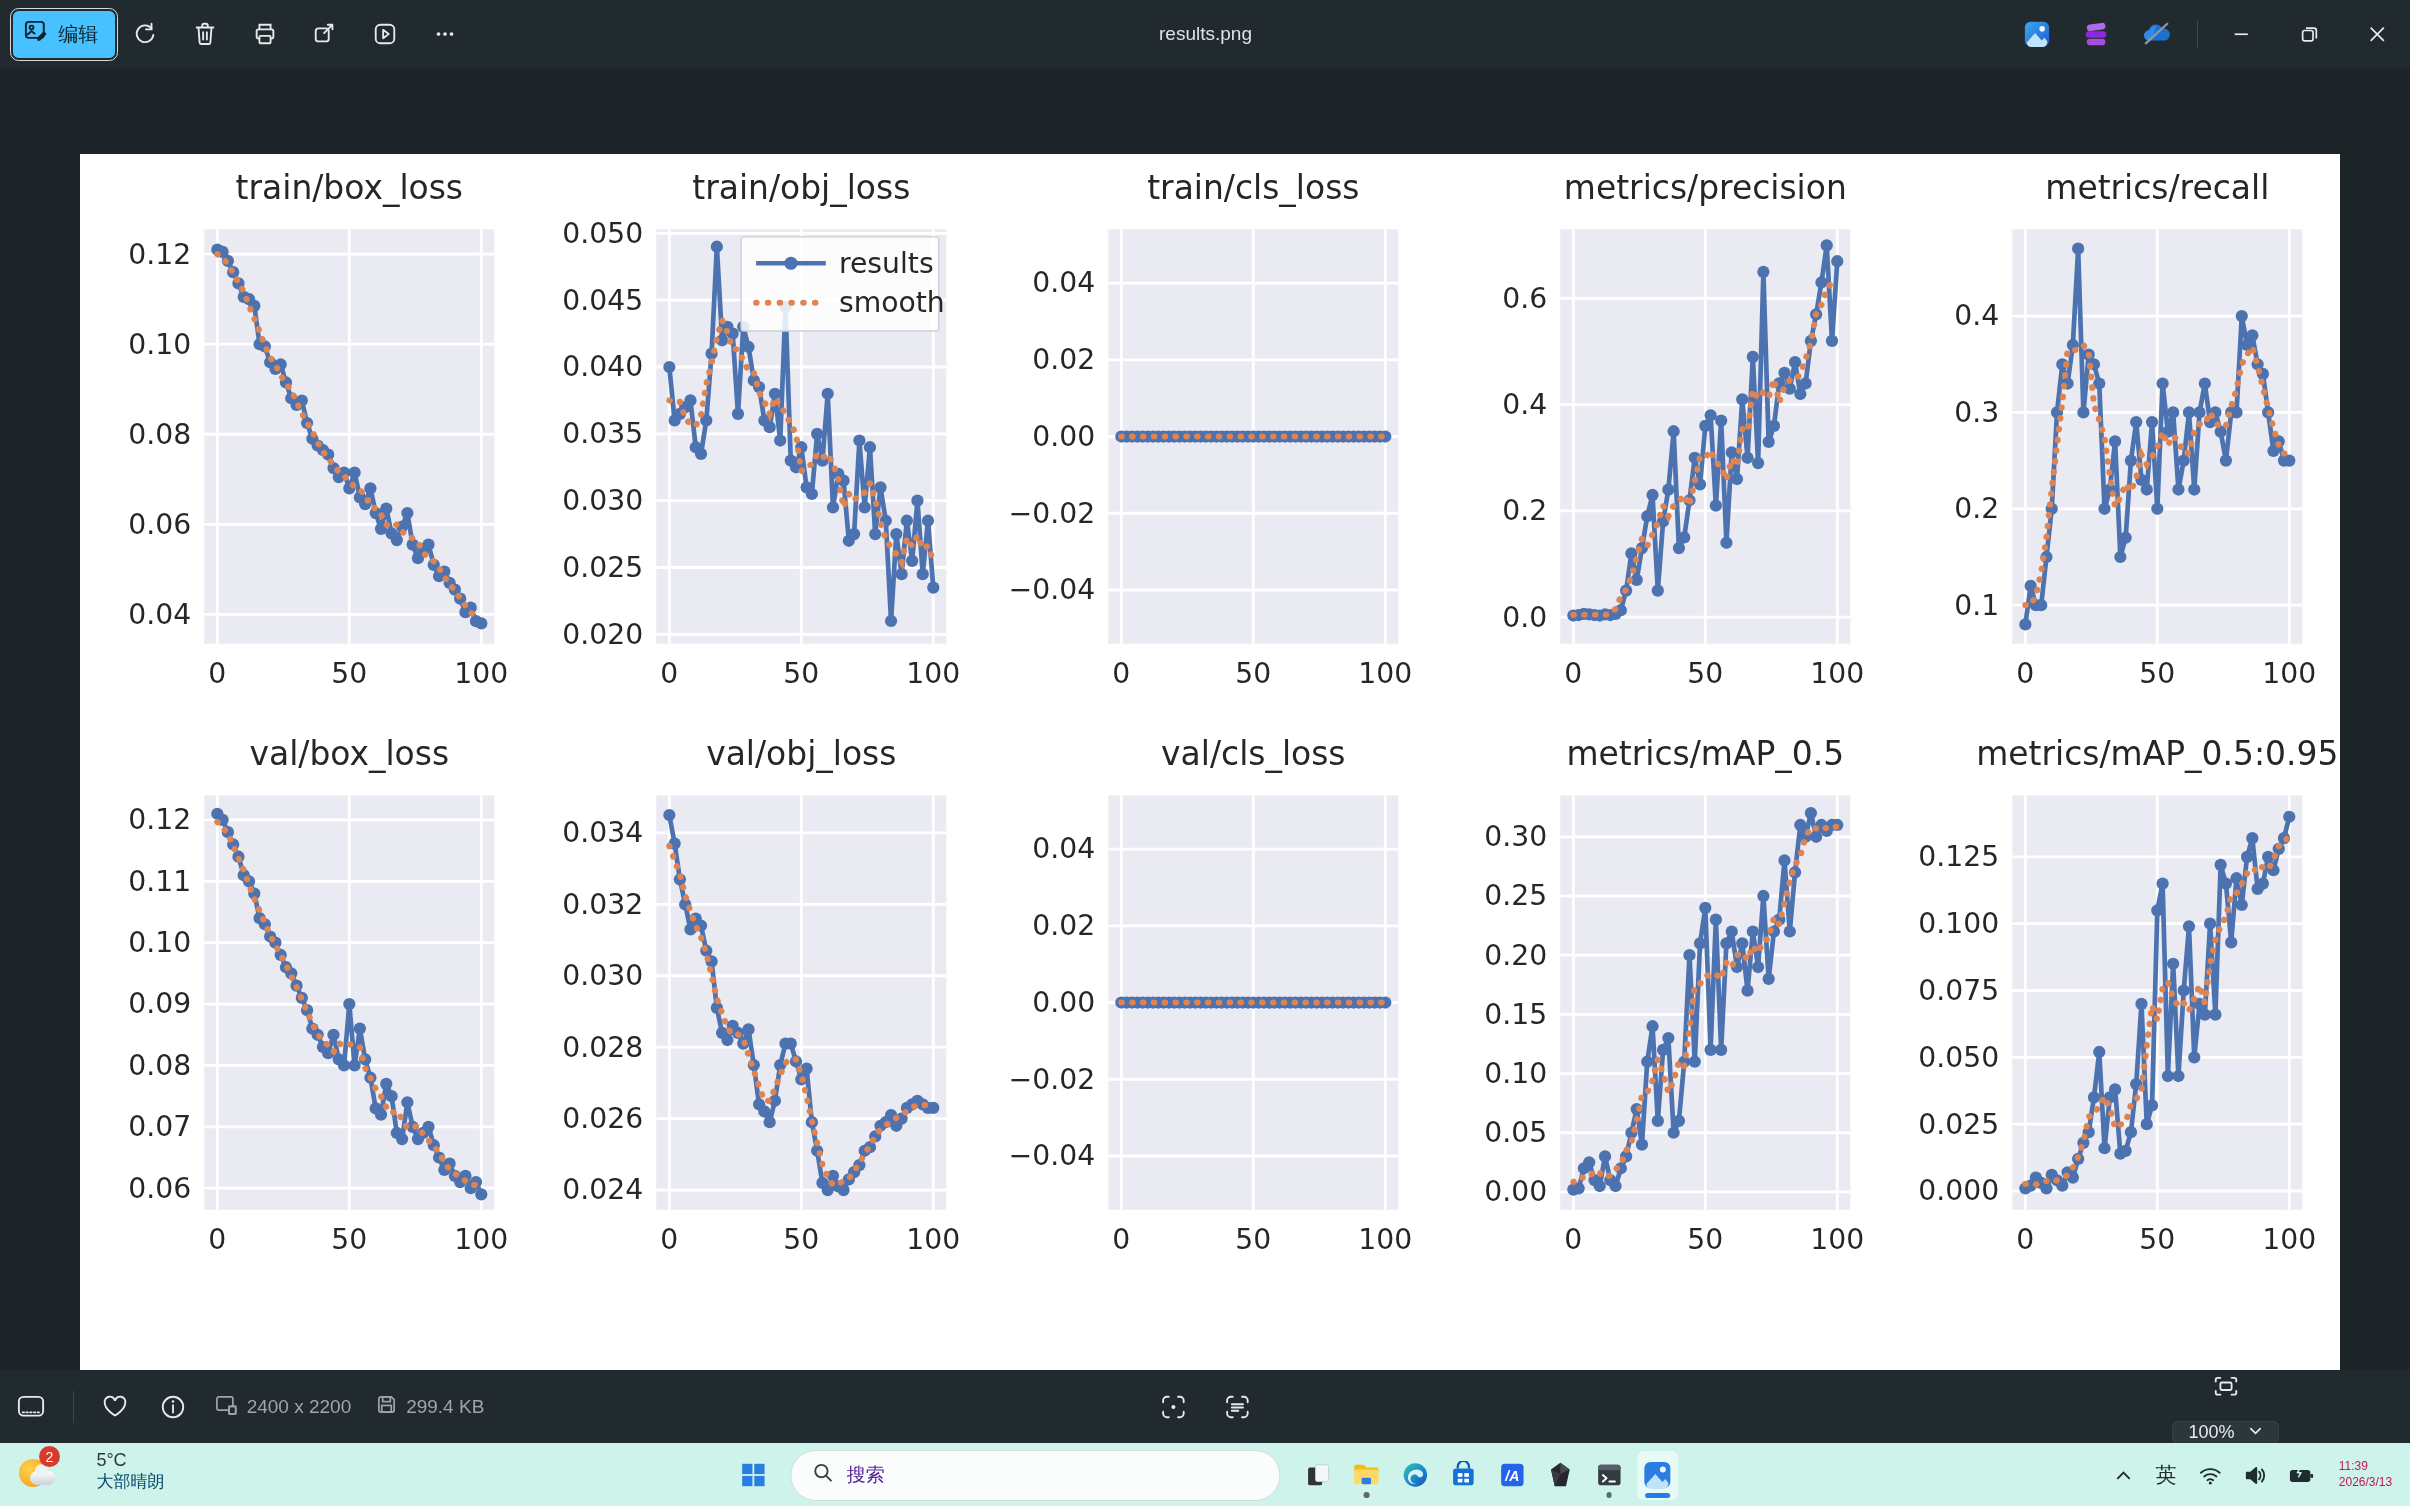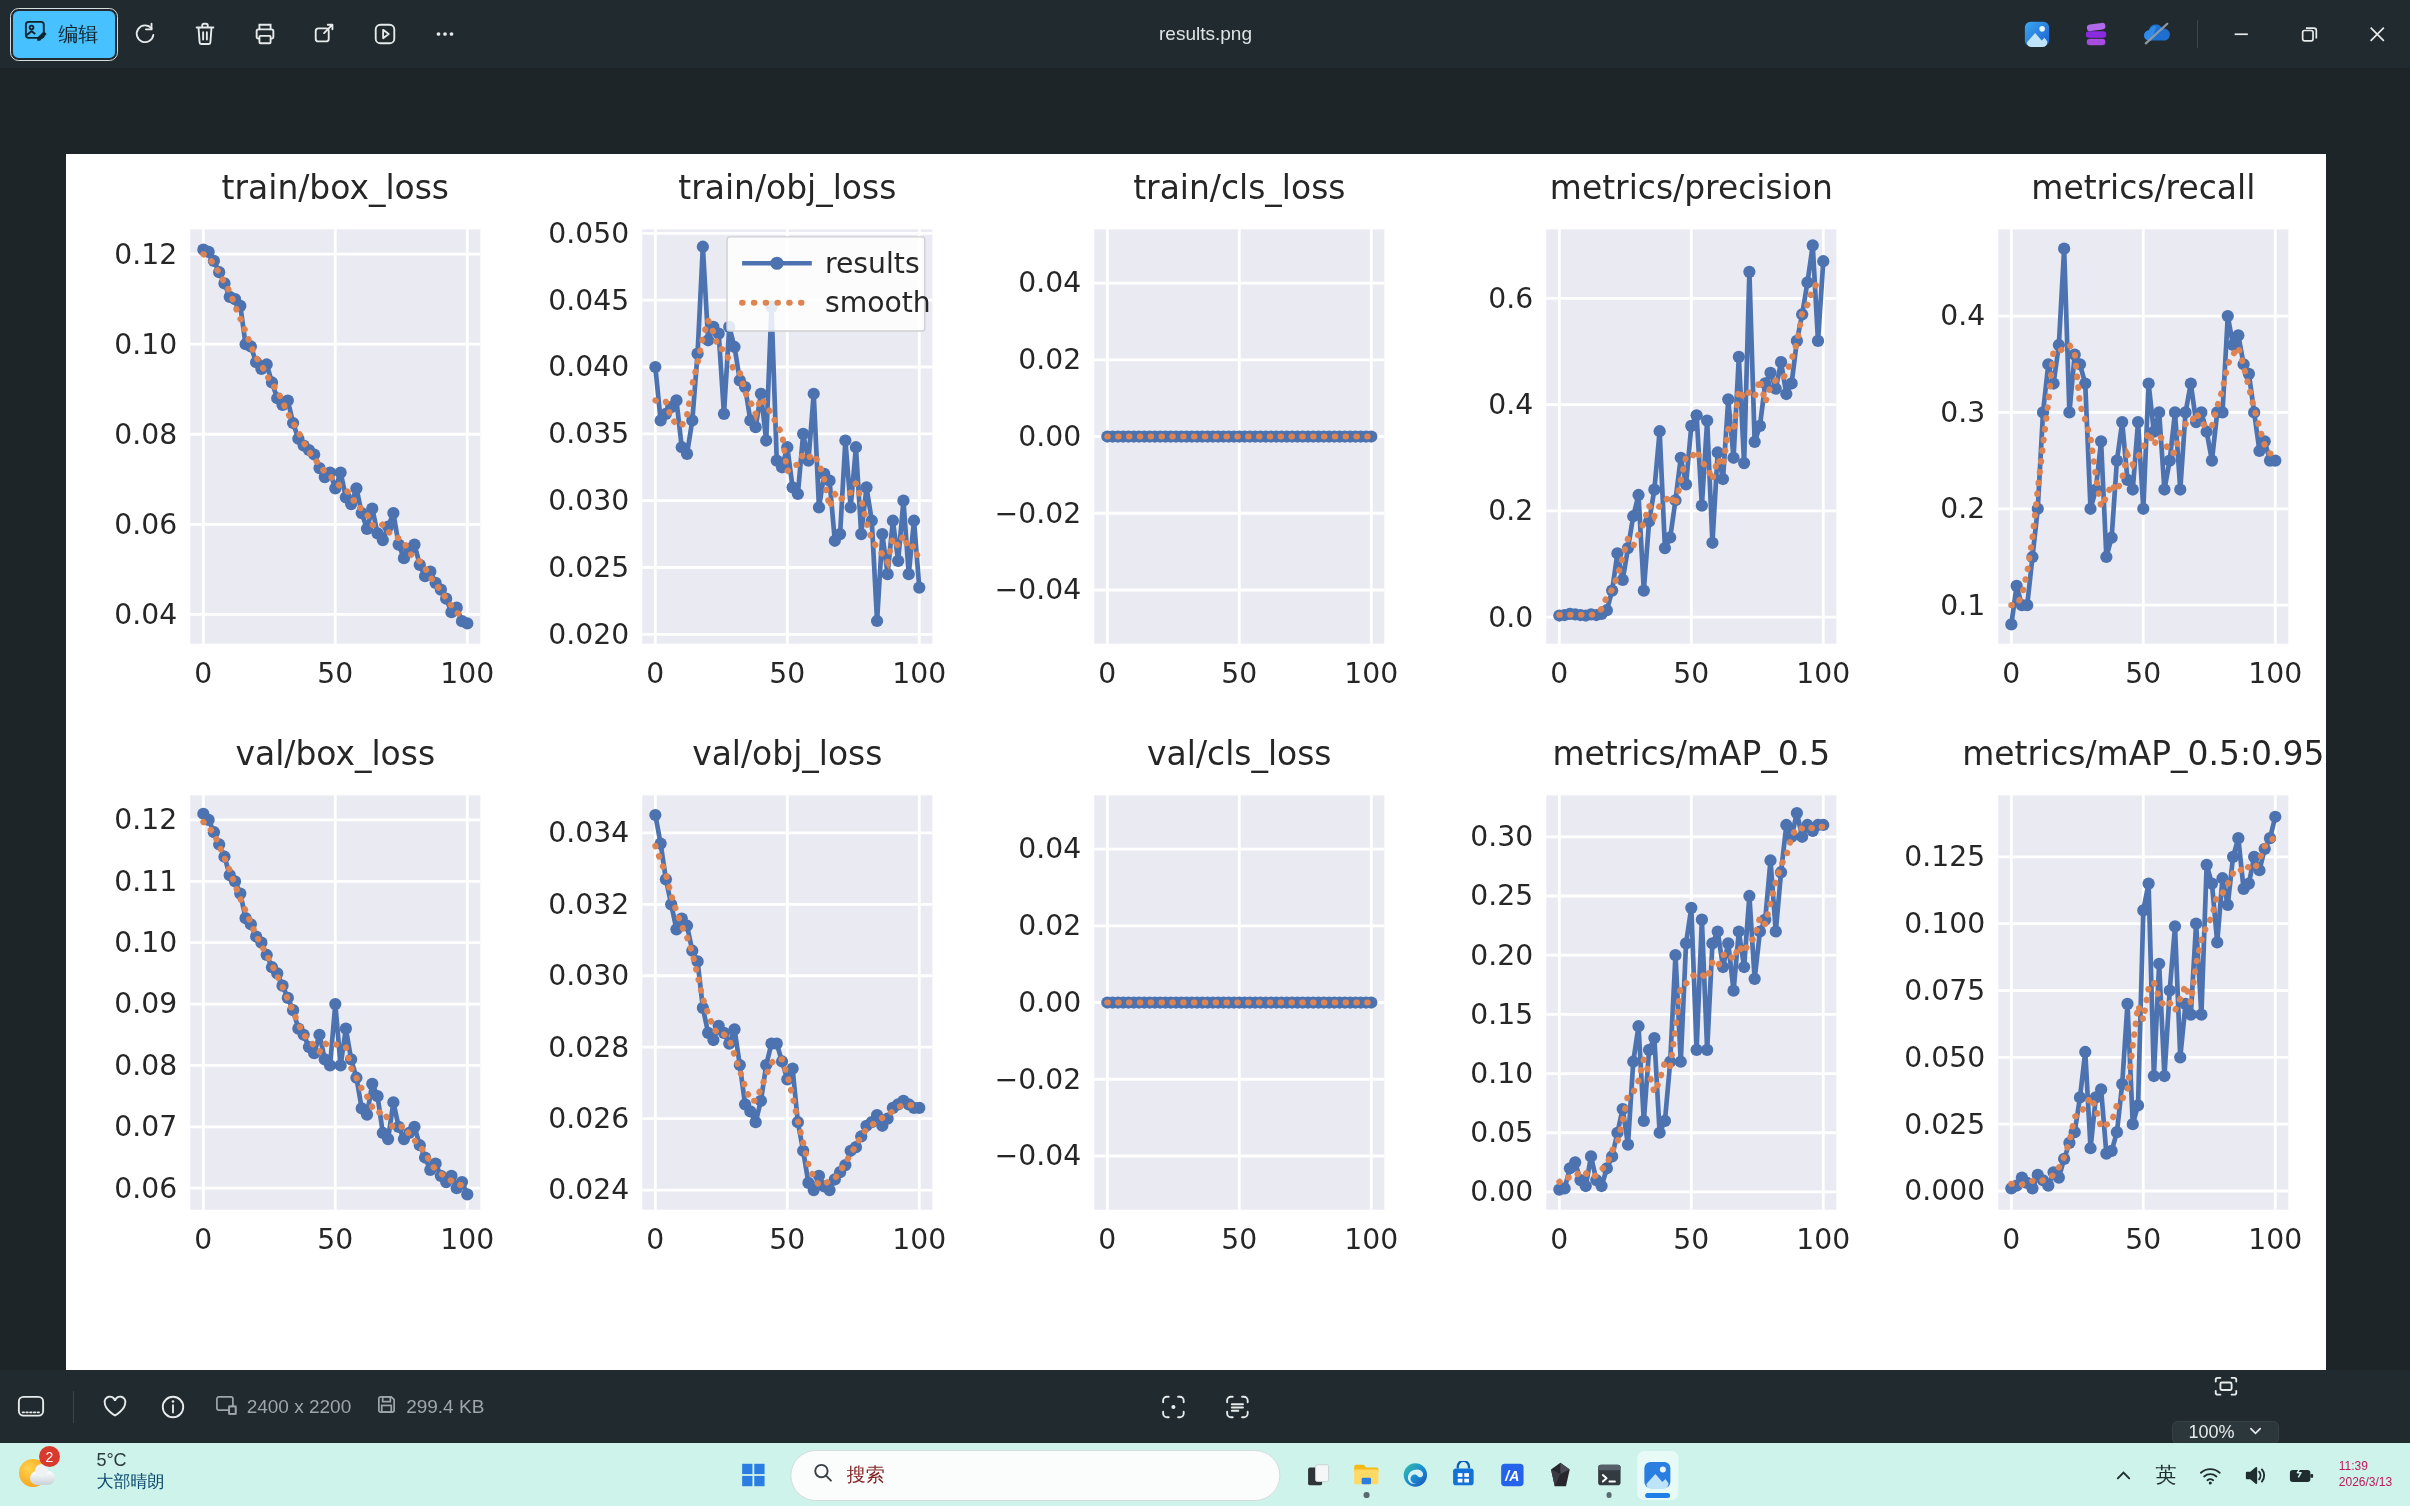--- a/index.html
+++ b/index.html
@@ -13,21 +13,21 @@
   .tb-icon { width:60px; height:47px; display:flex; align-items:center; justify-content:center; color:#e8ebec; background:transparent; border:none; cursor:pointer; }
   .tb-icon:first-of-type { margin-left:21px; }
   .tb-title { position:absolute; left:50%; top:50%; transform:translate(-50%,-50%); color:#dfe3e5; font-size:19px; }
   .tb-right { position:absolute; right:0; top:0; height:68px; display:flex; align-items:center; }
   .tb-app { width:60px; height:47px; display:flex; align-items:center; justify-content:center; cursor:pointer; }
   .tb-divider { width:0.9px; height:28px; background:#3c464a; margin:0 9.4px; }
   .winctl { width:68px; height:68px; display:flex; align-items:center; justify-content:center; color:#e8ebec; cursor:pointer; }
 
   
   .viewer { position:absolute; left:0; top:68px; width:2411px; height:1375px; background:#1d2529; }
-  .canvas { position:absolute; left:66px; top:86px; width:2260px; height:1282px; background:#ffffff; display:grid; grid-template-columns:repeat(5,452px); grid-template-rows:repeat(2,566px); }
+  .canvas { position:absolute; left:80px; top:86px; width:2260px; height:1282px; background:#ffffff; display:grid; grid-template-columns:repeat(5,452px); grid-template-rows:repeat(2,566px); }
   .canvas figure { width:452px; height:566px; }
   .canvas svg { display:block; }
 
   
   .controls { position:absolute; left:0; top:1370px; width:2411px; height:73px; background:#212a2e; color:#e8ebec; }
   .ctl-left { position:absolute; left:13px; top:0; height:73px; display:flex; align-items:center; gap:24.5px; }
   .ctl-left .meta { display:flex; align-items:center; gap:9.4px; color:#9fa6a9; font-size:19px; }
   .ctl-divider { width:0.9px; height:32px; background:#3c464a; }
   .ctl-center { position:absolute; left:50%; top:0; transform:translateX(-50%); height:73px; display:flex; align-items:center; gap:28px; }
   .ctl-right { position:absolute; right:109px; top:0; height:73px; display:flex; align-items:center; gap:19px;flex-direction:column; }
@@ -49,21 +49,21 @@
   .w-sun { position:absolute; left:1.9px; top:9.4px; width:28px; height:28px; border-radius:50%; background:radial-gradient(circle at 35% 35%, #ffd34d, #f5920b); }
   .w-cloud { position:absolute; left:13px; top:21px; width:24.5px; height:14px; border-radius:9.4px; background:linear-gradient(#ffffff,#c9d2d8); }
   .w-cloud::before { content:""; position:absolute; left:4.7px; top:-6.6px; width:13px; height:13px; border-radius:50%; background:#eef2f4; }
   .w-badge { position:absolute; right:-1.9px; top:-3.8px; width:21px; height:21px; border-radius:50%; background:#d83b2e; color:#fff; font-size:14px; display:flex; align-items:center; justify-content:center; }
   .tk-center { position:absolute; left:50%; top:0; transform:translateX(-50%); height:64px; display:flex; align-items:center; gap:7.5px; }
   .tk-btn { position:relative; width:41px; height:49px; border-radius:6.6px; display:flex; align-items:center; justify-content:center; cursor:pointer; }
   .tk-btn .run-dot { position:absolute; bottom:1.9px; left:50%; transform:translateX(-50%); width:5.6px; height:5.6px; border-radius:2.8px; background:#5a6a70; }
   .tk-btn.active { background:rgba(255,255,255,.55); }
   .tk-btn.active .run-dot { width:24.5px; height:4.7px; background:#1f7ee8; }
   .searchbox { width:490px; height:51px; margin:0 9.4px; background:#fbfdfd; border:1.4px solid #d4dcda; border-radius:25.4px; display:flex; align-items:center; gap:13px; padding:0 21px; cursor:text; }
-  .searchbox span { color:#7f1d1d; font-size:19px; }
+  .searchbox span { color:#4c1d95; font-size:19px; }
   .tk-right { position:absolute; right:9.4px; top:0; height:64px; display:flex; align-items:center; gap:5.6px; }
   .tray-btn { height:45px; padding:0 8.5px; border-radius:5.6px; display:flex; align-items:center; justify-content:center; color:#1f2c30; cursor:pointer; }
   .lang { font-size:21px; }
   .clock { text-align:left; line-height:1.3; font-size:12px; color:#be185d; padding:0 9.4px; cursor:pointer; }
 </style>
 </head>
 <body>
 
 <header class="titlebar">
   <div class="tb-left">

